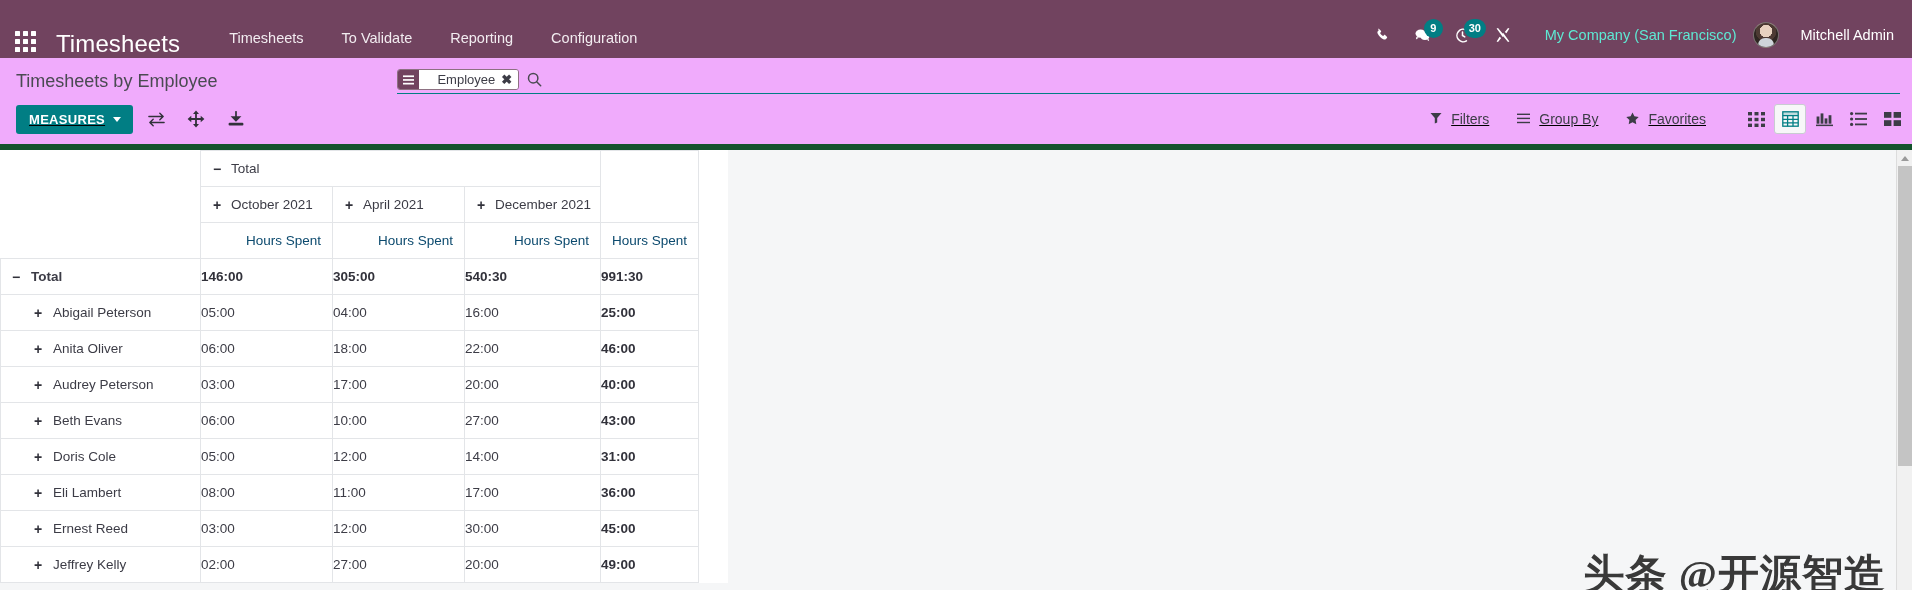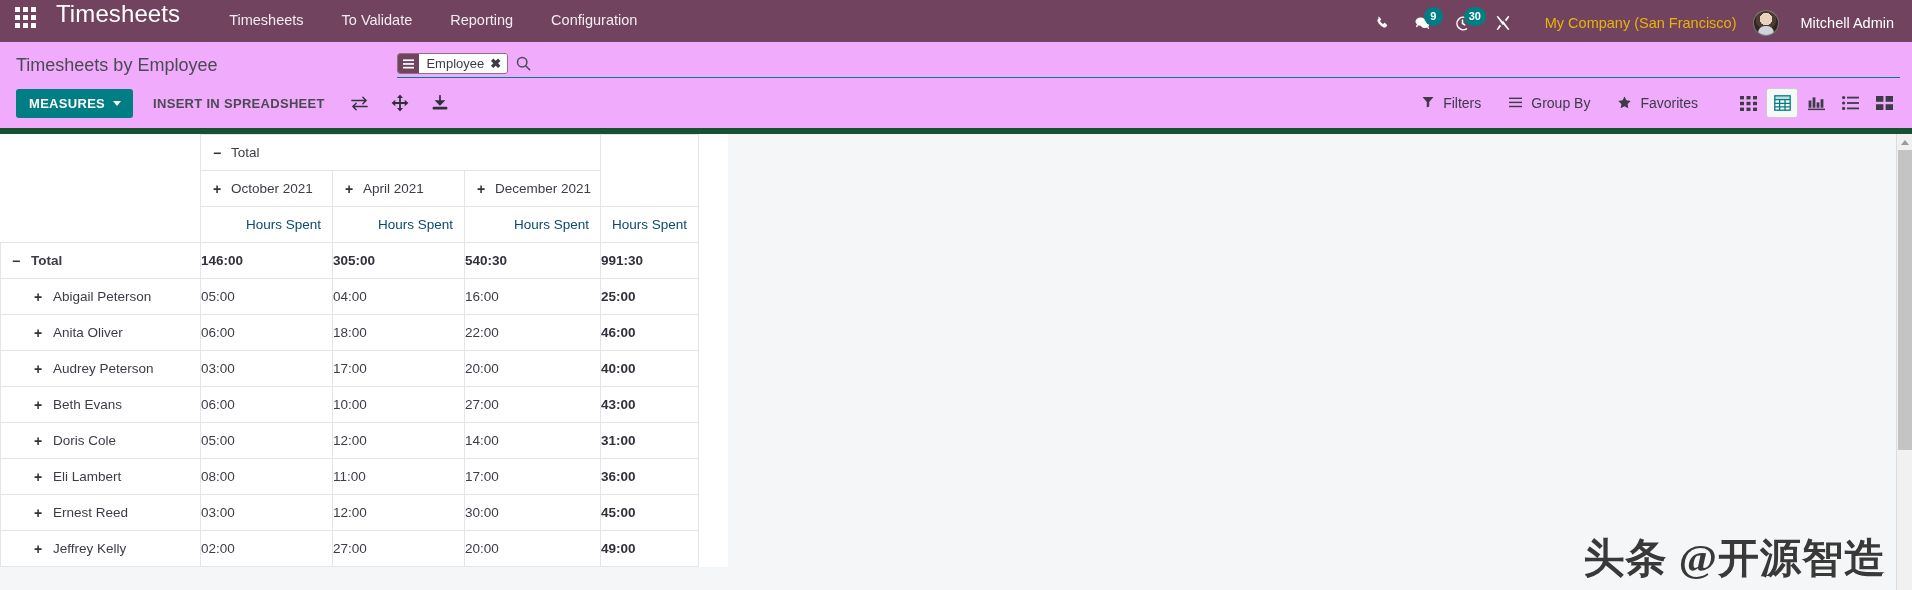--- a/index.html
+++ b/index.html
@@ -7,24 +7,24 @@
     margin: 0; padding: 0;
     width: 1912px; height: 590px;
     overflow: hidden;
     background: #ffffff;
     font-family: "Liberation Sans", sans-serif;
     -webkit-font-smoothing: antialiased;
   }
 
   
   .navbar {
-    height: 42px;
+    height: 58px;
     background: #71435f;
     display: flex;
-    align-items: flex-start;
+    align-items: flex-end;
     padding: 0 14px 0 8px;
     color: #ffffff;
     position: relative;
   }
   .apps-grid {
     width: 34px; height: 34px;
     display: flex; align-items: center; justify-content: center;
     cursor: pointer;
     flex: 0 0 auto;
   }
@@ -77,21 +77,21 @@
     background: #017e84;
     color: #fff;
     font-size: 11px;
     font-weight: 700;
     display: flex; align-items: center; justify-content: center;
     padding: 0 5px;
     line-height: 1;
   }
   .company-name {
     font-size: 14.5px;
-    color: #eab308;
+    color: #5eead4;
     padding: 0 16px 0 22px;
     white-space: nowrap;
     cursor: pointer;
   }
   .user-menu {
     display: flex; align-items: center; gap: 22px;
     cursor: pointer; padding-right: 4px;
   }
   .avatar {
     width: 26px; height: 26px; border-radius: 50%;
@@ -146,21 +146,21 @@
   .facet-icon {
     background: #71435f;
     color: #fff;
     display: flex; align-items: center; justify-content: center;
     padding: 0 5px;
   }
   .facet-label {
     display: flex; align-items: center;
     color: #3c3c46;
     font-size: 13px;
-    padding: 0 5px 0 7px;
+    padding: 0 5px 0 18px;
     background: #fff;
     white-space: nowrap;
   }
   .facet-close {
     display: flex; align-items: center; justify-content: center;
     padding: 0 6px 0 1px;
     background: #fff;
     color: #3c3c46;
     font-size: 13px;
     cursor: pointer;
@@ -178,22 +178,23 @@
   }
   .search-input::placeholder { color: #a6a9ae; }
   .search-submit {
     width: 26px; display: flex; align-items: center; justify-content: center;
     color: #4a4a52; cursor: pointer; flex: 0 0 auto;
   }
 
   .cp-row-2 {
     display: flex;
     align-items: flex-end;
-    padding: 4px 12px 10px 16px;
+    padding: 4px 4px 10px 16px;
     min-height: 40px;
+    text-decoration: underline;
   }
   .btn-measures {
     background: #017e84;
     color: #fff;
     border: none;
     border-radius: 3px;
     font-size: 13px;
     font-weight: 700;
     letter-spacing: .3px;
     padding: 8px 12px 8px 13px;
@@ -480,21 +481,20 @@
       </div>
     </div>
   </div>
 
   <div class="cp-row-2">
     <button class="btn-measures">
       <span>MEASURES</span>
       <span class="caret-down"></span>
     </button>
 
-    <button class="btn-flat">INSERT IN SPREADSHEET</button>
 
     <button class="icon-btn">
       <svg width="19" height="17" viewBox="0 0 20 17" fill="none" stroke="#31313a" stroke-width="1.5" stroke-linecap="round" stroke-linejoin="round">
         <path d="M2 5.4h15M13.5 2 17 5.4 13.5 8.8"></path>
         <path d="M18 11.6H3M6.5 8.2 3 11.6l3.5 3.4"></path>
       </svg>
     </button>
 
     <button class="icon-btn">
       <svg width="18" height="18" viewBox="0 0 18 18" fill="#31313a">

